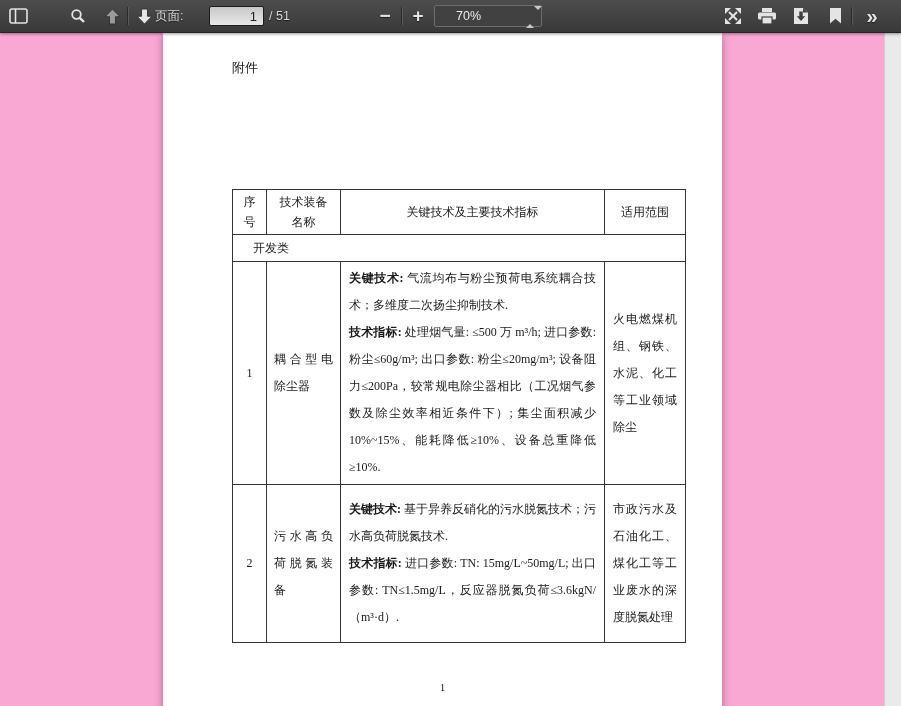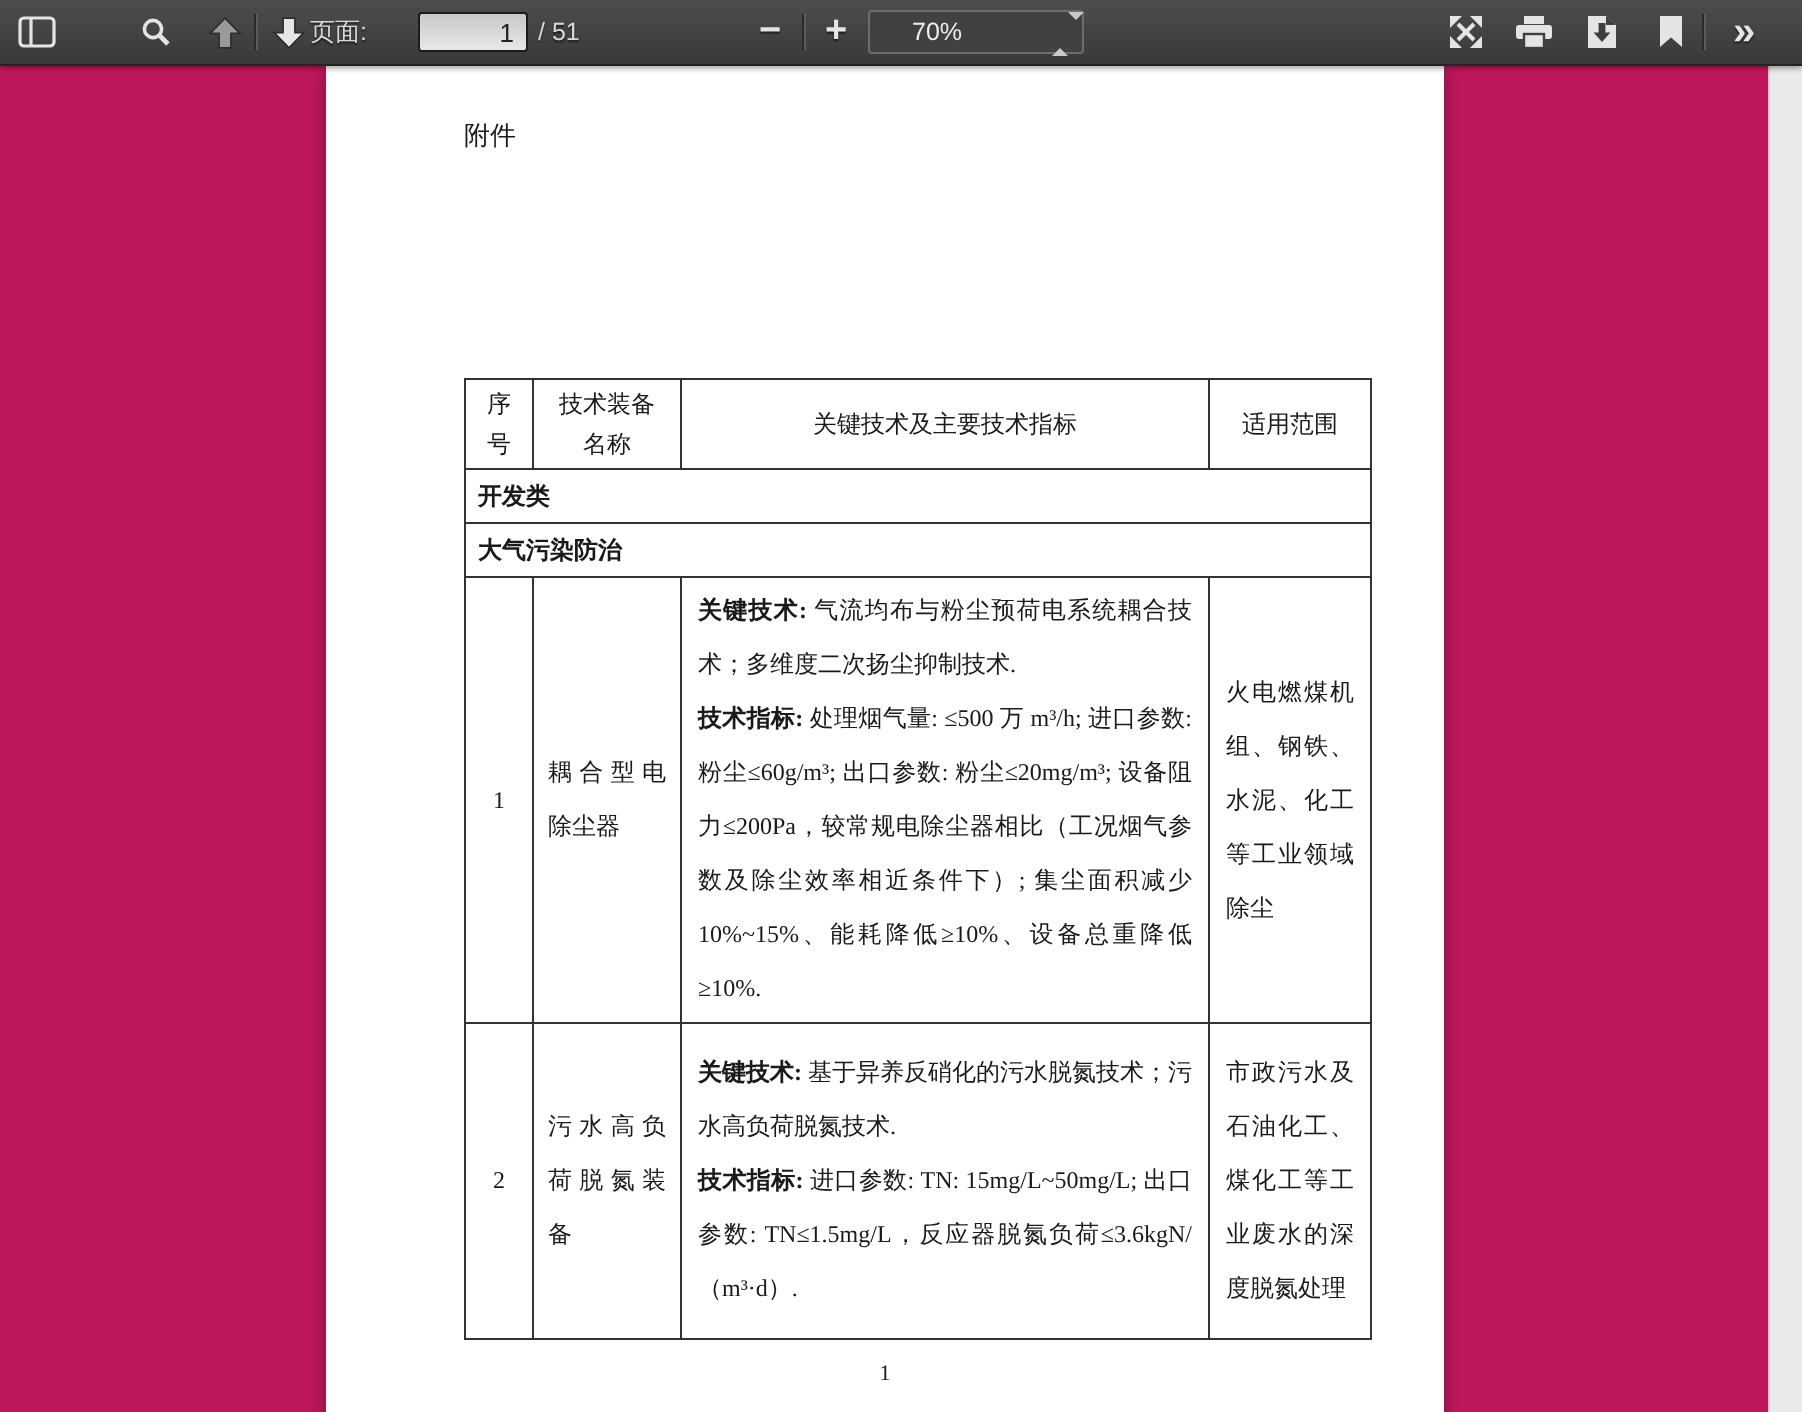--- a/index.html
+++ b/index.html
@@ -48,41 +48,41 @@
     width:0;height:0;border-left:4px solid transparent;border-right:4px solid transparent;
     border-bottom:4px solid #c9c9c9;margin-bottom:3px;
   }
   .spinner .dn{
     width:0;height:0;border-left:4px solid transparent;border-right:4px solid transparent;
     border-top:4px solid #c9c9c9;
   }
   .glyph-btn{color:#e4e4e4;font-size:19px;font-weight:bold;line-height:26px;text-shadow:0 1px 1px rgba(0,0,0,.6);}
   .more-btn{width:32px;font-size:20px;letter-spacing:-2px;}
   
-  .viewer{position:absolute;top:33px;left:0;right:0;bottom:0;background:#be185d;overflow:hidden;}
+  .viewer{position:absolute;top:33px;left:0;right:0;bottom:0;background:#f9a8d4;overflow:hidden;}
   .scroll-track{
     position:absolute;top:0;right:0;bottom:0;width:16px;
     background:#eaeaea;border-left:1px solid #d0d0d0;
   }
   .pdf-page{
     position:absolute;left:163px;top:0;width:559px;height:782px;
     background:#ffffff;box-shadow:0 2px 8px rgba(0,0,0,.35);
     font-family:"Liberation Serif","DejaVu Serif",serif;color:#1a1a1a;
   }
   .attachment{position:absolute;left:69px;top:26px;font-size:13px;}
   .doc-title{position:absolute;left:0;right:0;top:62px;text-align:center;font-weight:bold;font-size:16px;line-height:29px;}
   
   .doc-table{
     position:absolute;left:69px;top:156px;width:453px;
     border-collapse:collapse;table-layout:fixed;font-size:12px;
   }
   .doc-table td{border:1px solid #333;padding:0;overflow:hidden;}
   .hdr td{height:44px;text-align:center;line-height:20px;vertical-align:middle;}
   .hdr .wrap2{display:inline-block;}
-  .sec td{height:26px;padding-left:6px;font-weight:bold;font-size:12px;vertical-align:middle;}
+  .sec td{height:26px;padding-left:20px;font-weight:normal;font-size:12px;vertical-align:middle;}
   .no-cell{text-align:center;vertical-align:middle;font-family:"Liberation Serif",serif;}
   .name-cell{padding:0 7px !important;text-align:justify;line-height:27px;vertical-align:middle;}
   .key-cell{padding:3px 8px !important;text-align:justify;line-height:27px;vertical-align:middle;}
   .key-cell p{margin:0;}
   .key-cell b{margin-right:3px;}
   .scope-cell{padding:0 8px !important;text-align:justify;line-height:27px;vertical-align:middle;}
   .footer-num{position:absolute;left:0;right:0;top:648px;text-align:center;font-size:11px;}
   svg{display:block;}
 </style>
 </head>
@@ -208,23 +208,20 @@
       <tbody>
           <tr class="hdr">
         <td><span class="wrap2" style="width:14px">序号</span></td>
         <td><span class="wrap2" style="width:52px">技术装备名称</span></td>
         <td>关键技术及主要技术指标</td>
         <td>适用范围</td>
       </tr>
       <tr class="sec">
         <td colspan="4">开发类</td>
       </tr>
-      <tr class="sec">
-        <td colspan="4">大气污染防治</td>
-      </tr>
       <tr style="height:192px">
         <td class="no-cell">1</td>
         <td class="name-cell">耦合型电除尘器</td>
         <td class="key-cell">
           <p><b>关键技术:</b><span>气流均布与粉尘预荷电系统耦合技术；多维度二次扬尘抑制技术.</span></p>
           <p><b>技术指标:</b><span>处理烟气量: ≤500 万 m³/h; 进口参数: 粉尘≤60g/m³; 出口参数: 粉尘≤20mg/m³; 设备阻力≤200Pa，较常规电除尘器相比（工况烟气参数及除尘效率相近条件下）; 集尘面积减少 10%~15%、能耗降低≥10%、设备总重降低≥10%.</span></p>
         </td>
         <td class="scope-cell">火电燃煤机组、钢铁、水泥、化工等工业领域除尘</td>
       </tr>
       <tr style="height:158px">

